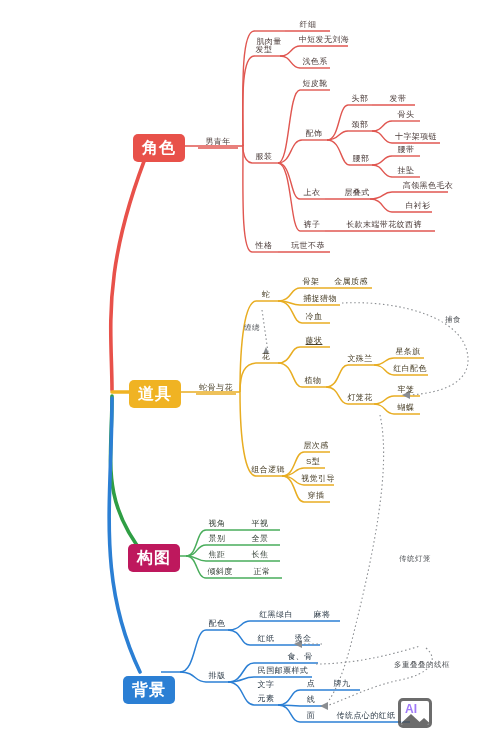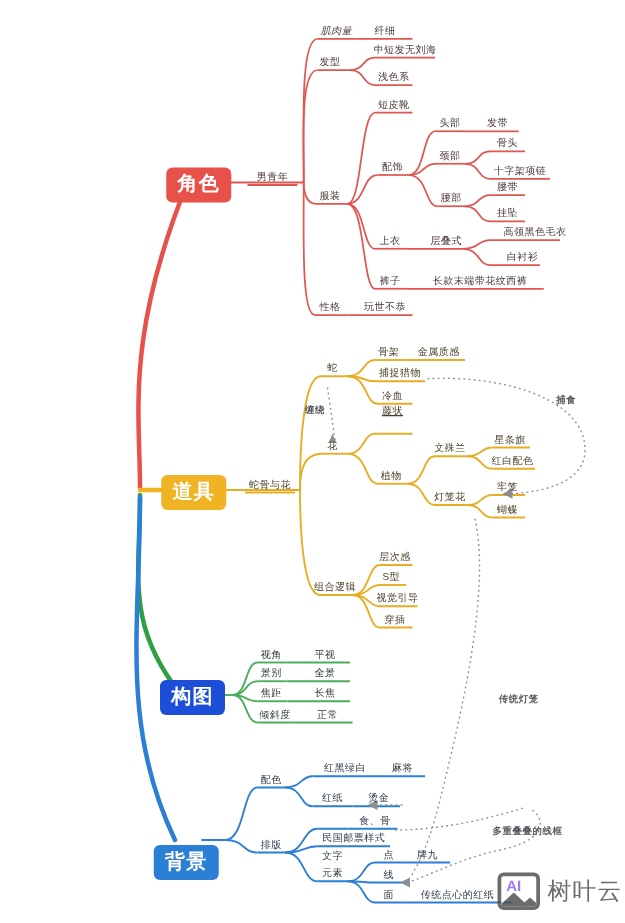--- a/index.html
+++ b/index.html
@@ -43,39 +43,39 @@
   .badge {
     border-radius: 5px;
     color: #ffffff;
     font-size: 16px;
     font-weight: bold;
     padding: 6px 9px;
     letter-spacing: 1px;
   }
   .badge.role    { background: #e8514a; }
   .badge.prop    { background: #f0b323; color:#ffffff; }
-  .badge.comp    { background: #1d4ed8; }
+  .badge.comp    { background: #be185d; }
   .badge.bg      { background: #2b7fd4; }
 
   
   .lbl {
     font-size: 8px;
     color: #3c4043;
     letter-spacing: 0.4px;
     transform: translate(-50%, -100%);
     padding-bottom: 2px;
   }
   .lbl.red    { color: #4a3b39; }
   .lbl.amber  { color: #4a4029; }
   .lbl.green  { color: #2f3b31; }
   .lbl.blue   { color: #2c3a47; }
 
   .anno {
     font-size: 7.5px;
-    font-weight: bold;
+    font-weight: normal;
     color: #55585c;
     transform: translate(-50%, -50%);
     letter-spacing: 0.5px;
   }
 
   
   .watermark {
     position: absolute;
     display: flex;
     align-items: center;
@@ -299,53 +299,53 @@
     <path d="M328 702 l -8 4 l 8 4 z" fill="#8a8d91"></path>
   </svg>
 
 
   <div class="node badge role" style="left:133px; top:134px;">角色</div>
   <div class="node badge prop" style="left:129px; top:380px;">道具</div>
   <div class="node badge comp" style="left:128px; top:544px;">构图</div>
   <div class="node badge bg" style="left:123px; top:660px;margin-top:16px;">背景</div>
 
   <div class="node lbl red" style="left:218px; top:148px;">男青年</div>
-  <div class="node lbl red" style="left:269px; top:31px;font-style:italic;">肌肉量</div>
+  <div class="node lbl red" style="left:269px; top:48px;">肌肉量</div>
   <div class="node lbl red" style="left:308px; top:31px;">纤细</div>
   <div class="node lbl red" style="left:264px; top:56px;">发型</div>
   <div class="node lbl red" style="left:324px; top:46px;">中短发无刘海</div>
   <div class="node lbl red" style="left:315px; top:68px;">浅色系</div>
   <div class="node lbl red" style="left:264px; top:163px;">服装</div>
   <div class="node lbl red" style="left:315px; top:90px;">短皮靴</div>
   <div class="node lbl red" style="left:314px; top:140px;">配饰</div>
   <div class="node lbl red" style="left:360px; top:105px;">头部</div>
   <div class="node lbl red" style="left:398px; top:105px;">发带</div>
   <div class="node lbl red" style="left:360px; top:131px;">颈部</div>
   <div class="node lbl red" style="left:406px; top:121px;">骨头</div>
   <div class="node lbl red" style="left:416px; top:143px;">十字架项链</div>
   <div class="node lbl red" style="left:361px; top:165px;">腰部</div>
   <div class="node lbl red" style="left:406px; top:156px;">腰带</div>
   <div class="node lbl red" style="left:406px; top:177px;text-align:center;">挂坠</div>
   <div class="node lbl red" style="left:312px; top:199px;">上衣</div>
   <div class="node lbl red" style="left:357px; top:199px;">层叠式</div>
   <div class="node lbl red" style="left:428px; top:192px;">高领黑色毛衣</div>
-  <div class="node lbl red" style="left:418px; top:212px;">白衬衫</div>
+  <div class="node lbl red" style="left:418px; top:212px;font-family:Liberation Mono, monospace;">白衬衫</div>
   <div class="node lbl red" style="left:312px; top:231px;">裤子</div>
   <div class="node lbl red" style="left:384px; top:231px;">长款末端带花纹西裤</div>
   <div class="node lbl red" style="left:264px; top:252px;">性格</div>
   <div class="node lbl red" style="left:308px; top:252px;">玩世不恭</div>
 
   <div class="node lbl amber" style="left:216px; top:394px;">蛇骨与花</div>
   <div class="node lbl amber" style="left:266px; top:301px;">蛇</div>
   <div class="node lbl amber" style="left:311px; top:288px;">骨架</div>
   <div class="node lbl amber" style="left:351px; top:288px;">金属质感</div>
   <div class="node lbl amber" style="left:320px; top:305px;">捕捉猎物</div>
   <div class="node lbl amber" style="left:314px; top:323px;">冷血</div>
   <div class="node lbl amber" style="left:266px; top:363px;">花</div>
-  <div class="node lbl amber" style="left:314px; top:335px;text-decoration:underline;">藤状</div>
+  <div class="node lbl amber" style="left:314px; top:347px;text-decoration:underline;">藤状</div>
   <div class="node lbl amber" style="left:313px; top:387px;">植物</div>
   <div class="node lbl amber" style="left:360px; top:365px;">文殊兰</div>
   <div class="node lbl amber" style="left:408px; top:358px;">星条旗</div>
   <div class="node lbl amber" style="left:410px; top:375px;">红白配色</div>
   <div class="node lbl amber" style="left:360px; top:404px;">灯笼花</div>
   <div class="node lbl amber" style="left:406px; top:396px;">牢笼</div>
   <div class="node lbl amber" style="left:406px; top:414px;">蝴蝶</div>
   <div class="node lbl amber" style="left:268px; top:476px;">组合逻辑</div>
   <div class="node lbl amber" style="left:316px; top:452px;">层次感</div>
   <div class="node lbl amber" style="left:313px; top:468px;">S型</div>
@@ -381,16 +381,15 @@
   <div class="node anno" style="left:453px; top:320px;">捕食</div>
   <div class="node anno" style="left:415px; top:559px;">传统灯笼</div>
   <div class="node anno" style="left:422px; top:665px;">多重叠叠的线框</div>
 
   <div class="watermark" style="left:398px; top:698px;">
     <div class="wm-icon">
       <span class="ai">AI</span>
       <span class="hill"></span>
       <span class="hill2"></span>
     </div>
-    <div class="wm-text">树叶云</div>
   </div>
 
 </div>
 
 </body></html>

